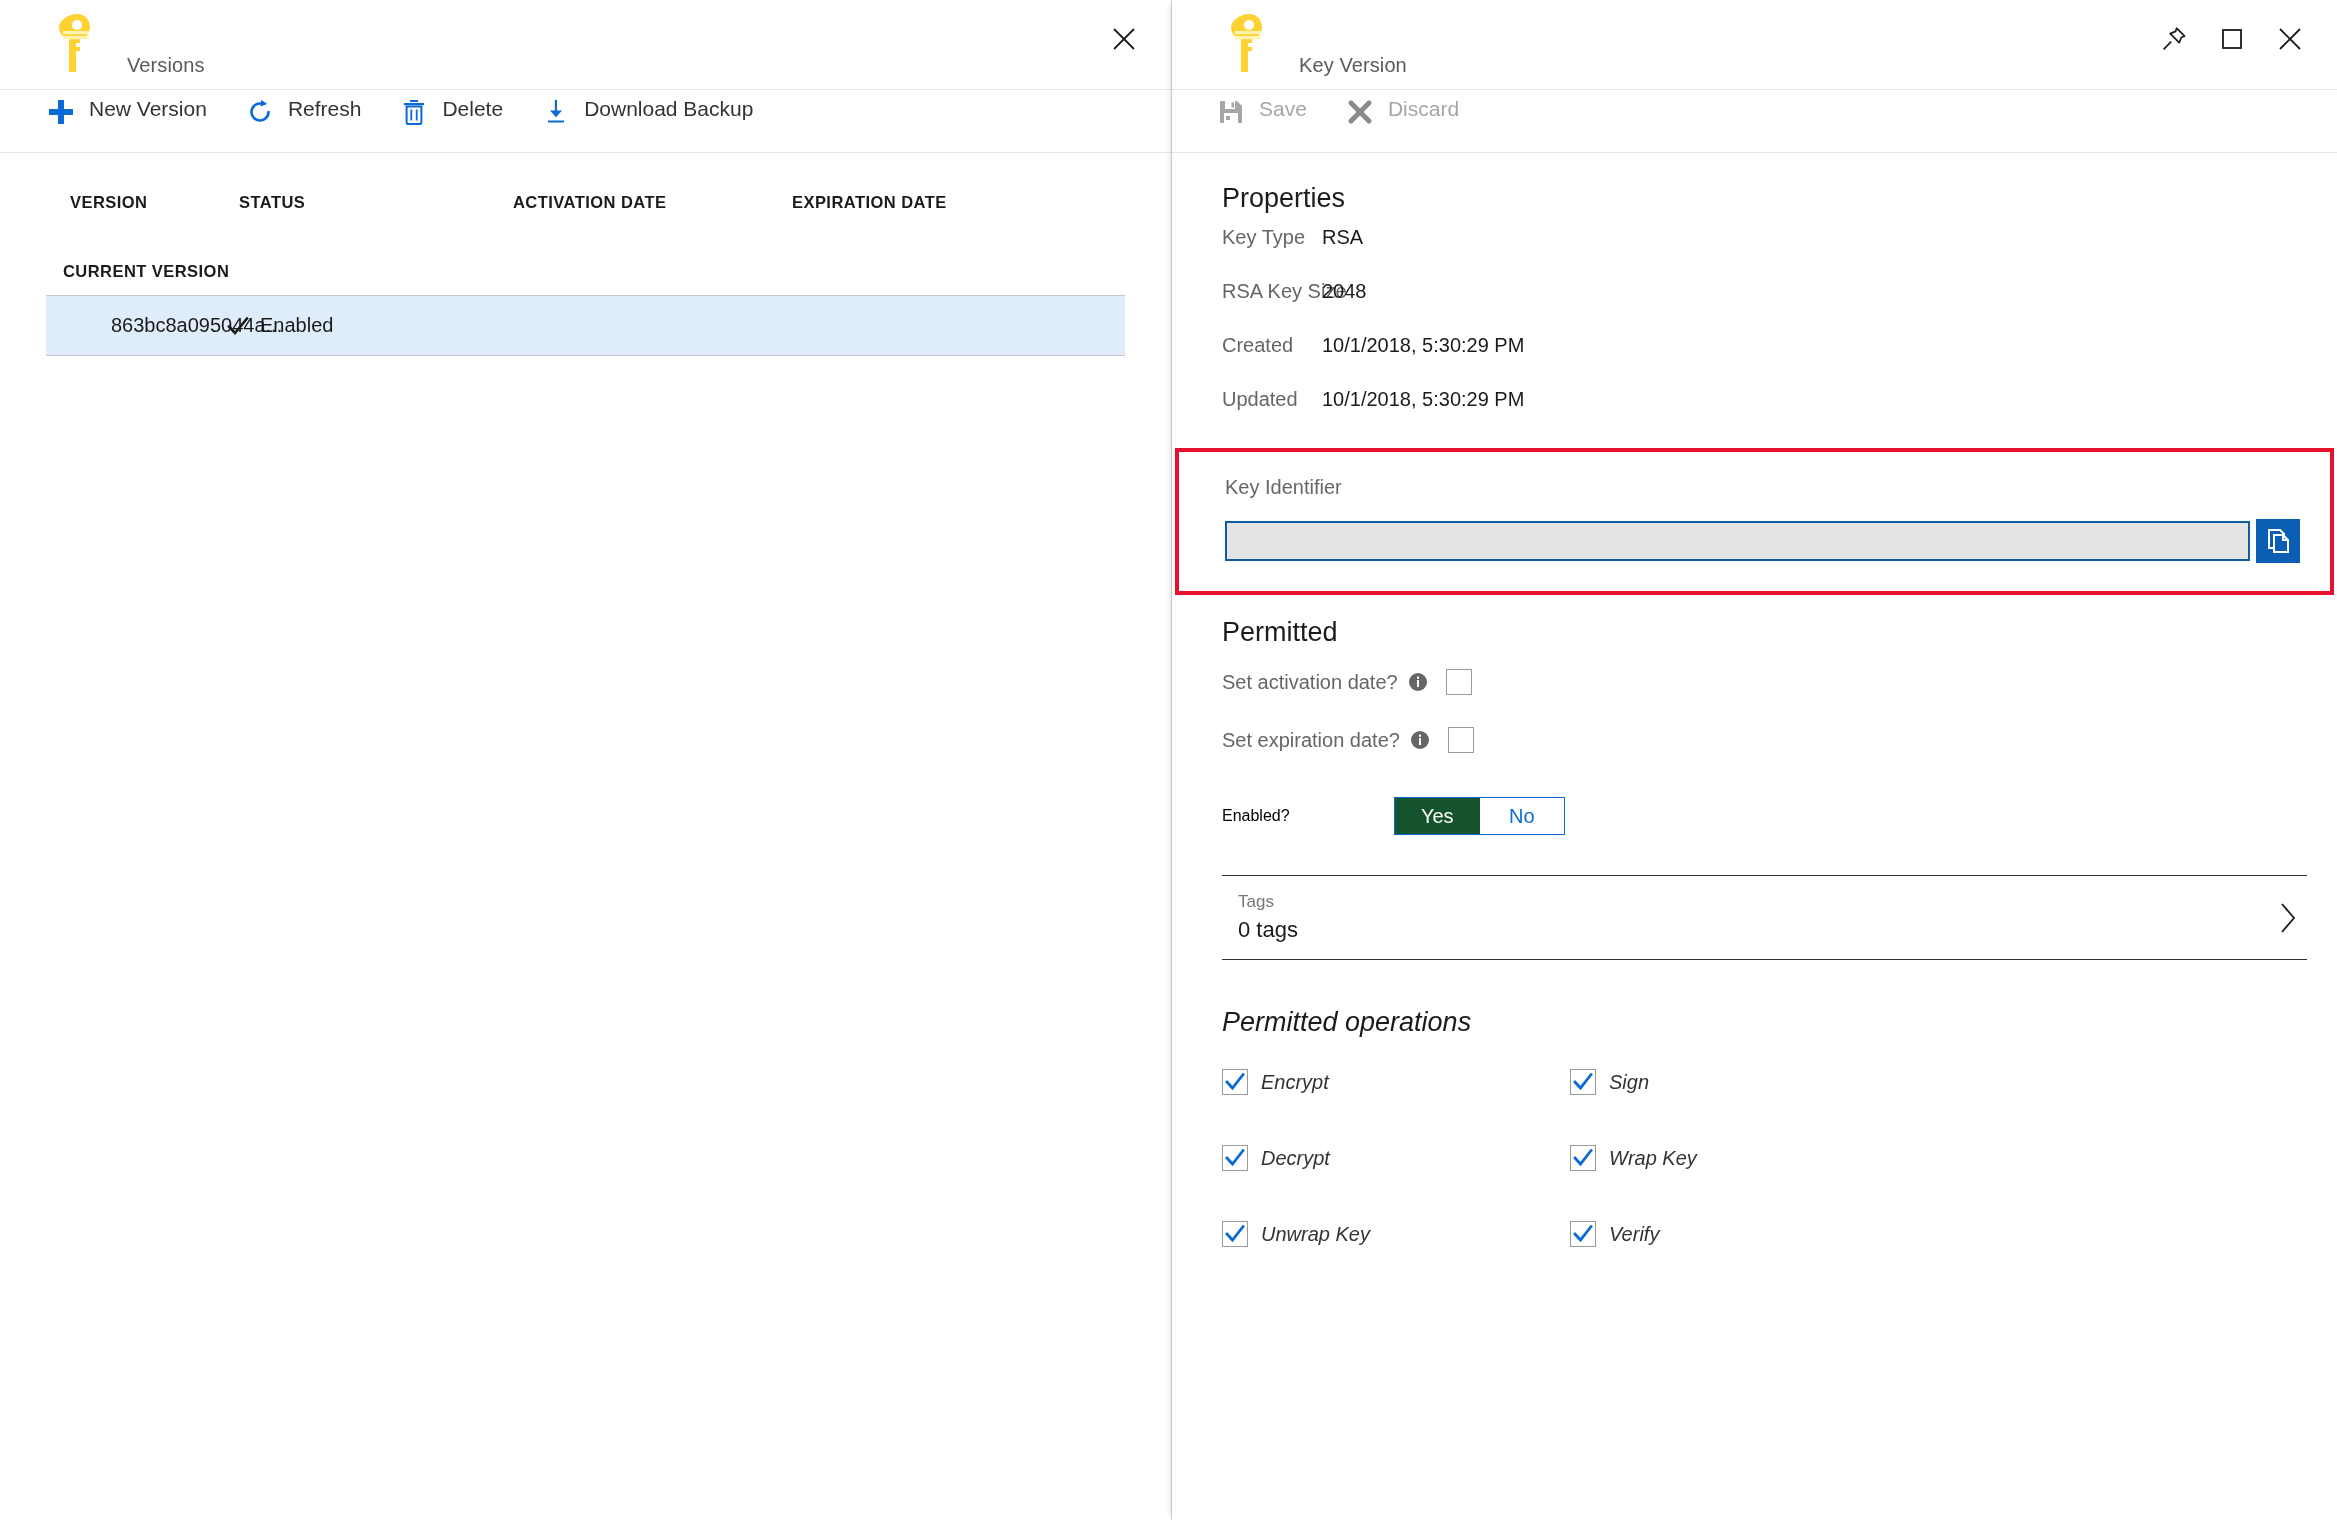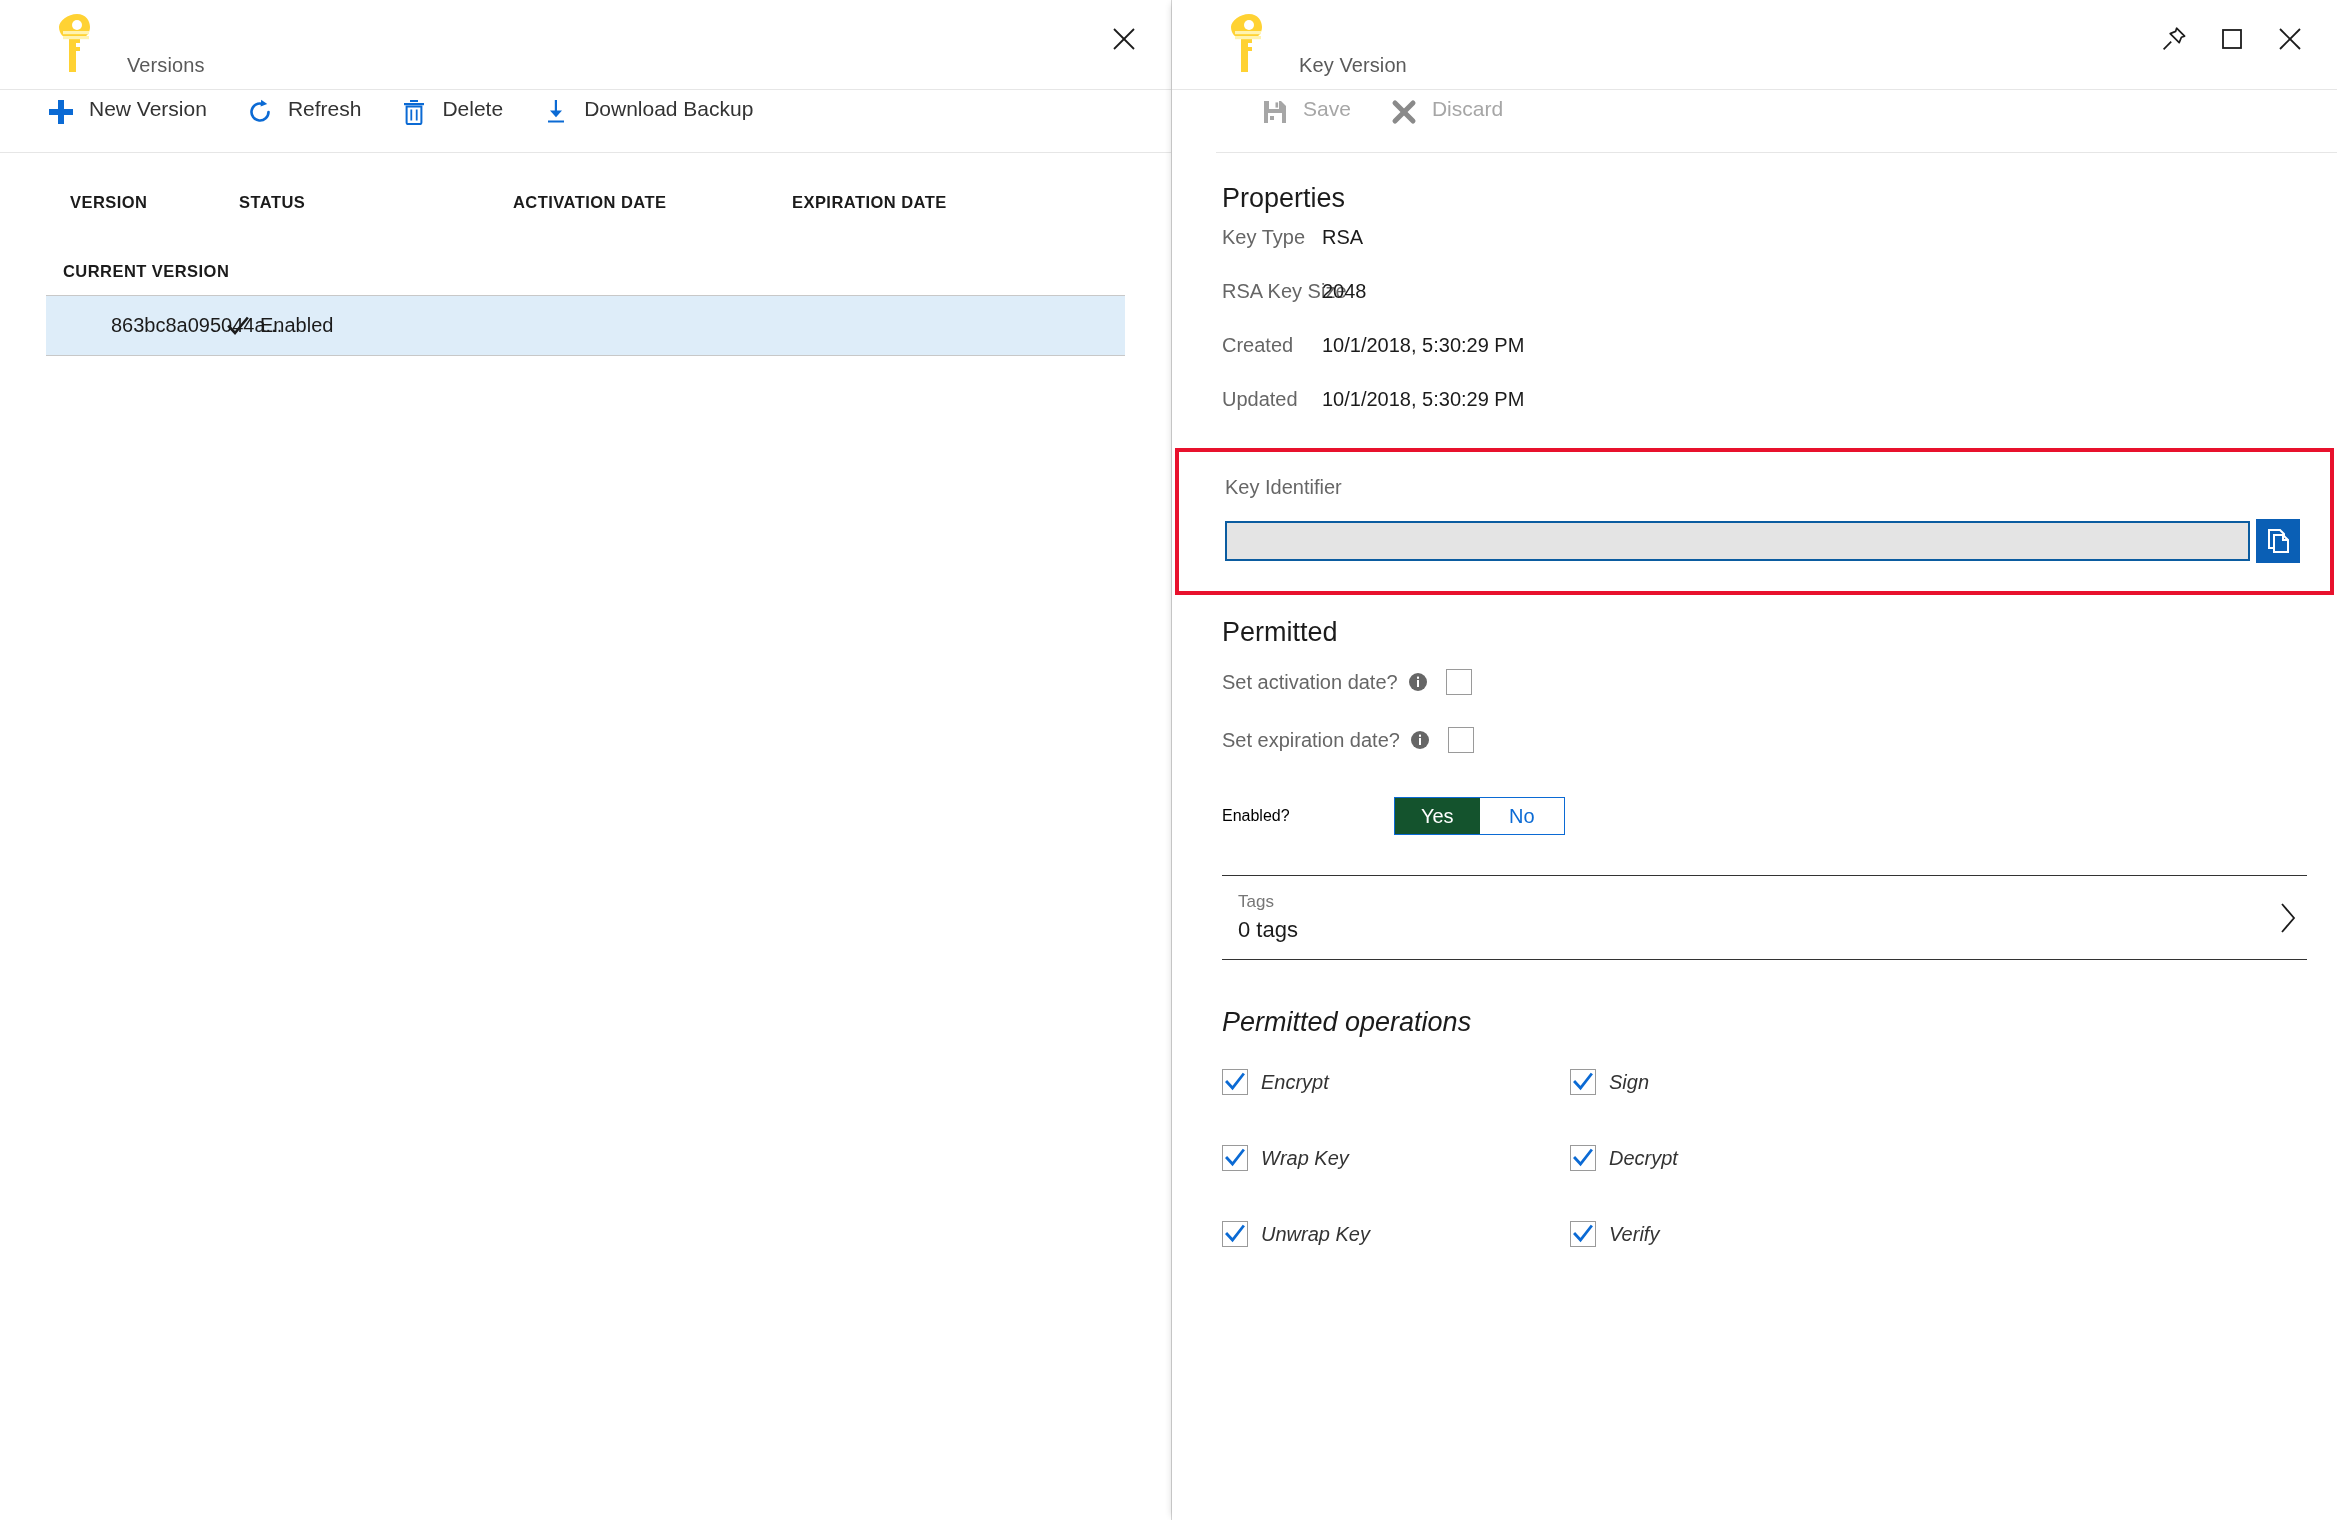--- a/index.html
+++ b/index.html
@@ -414,21 +414,21 @@
         </span>
         <span class="ctrl-btn">
           <svg width="26" height="26" viewBox="0 0 26 26">
             <line x1="3" y1="3" x2="23" y2="23" stroke="#1b1b1b" stroke-width="1.8"></line>
             <line x1="23" y1="3" x2="3" y2="23" stroke="#1b1b1b" stroke-width="1.8"></line>
           </svg>
         </span>
       </div>
     </div>
 
-    <div class="cmdbar" style="padding-left:42px;margin-left:44px;">
+    <div class="cmdbar" style="padding-left:42px;">
       <div class="cmd disabled">
         <span class="ci">
           <svg width="26" height="26" viewBox="0 0 26 26">
             <path d="M2 2 h17 l5 5 v17 h-22 Z" fill="#a6a6a6"></path>
             <rect x="7" y="2" width="10" height="8" fill="#ffffff"></rect>
             <rect x="13.5" y="3.4" width="2.6" height="5.2" fill="#a6a6a6"></rect>
             <rect x="6" y="14" width="14" height="10" fill="#ffffff"></rect>
             <rect x="8" y="17" width="4" height="4" fill="#a6a6a6"></rect>
           </svg>
         </span>
@@ -551,30 +551,30 @@
             </span>
             <span class="oplabel">Sign</span>
           </div>
 
           <div class="op">
             <span class="cb-checked">
               <svg width="20" height="20" viewBox="0 0 20 20">
                 <path d="M2 10 L7.5 16 L18 2.6" fill="none" stroke="#0b6ad4" stroke-width="2.8" stroke-linecap="square"></path>
               </svg>
             </span>
-            <span class="oplabel">Wrap Key</span>
+            <span class="oplabel">Decrypt</span>
           </div>
 
           <div class="op">
             <span class="cb-checked">
               <svg width="20" height="20" viewBox="0 0 20 20">
                 <path d="M2 10 L7.5 16 L18 2.6" fill="none" stroke="#0b6ad4" stroke-width="2.8" stroke-linecap="square"></path>
               </svg>
             </span>
-            <span class="oplabel">Decrypt</span>
+            <span class="oplabel">Wrap Key</span>
           </div>
 
           <div class="op">
             <span class="cb-checked">
               <svg width="20" height="20" viewBox="0 0 20 20">
                 <path d="M2 10 L7.5 16 L18 2.6" fill="none" stroke="#0b6ad4" stroke-width="2.8" stroke-linecap="square"></path>
               </svg>
             </span>
             <span class="oplabel">Unwrap Key</span>
           </div>

